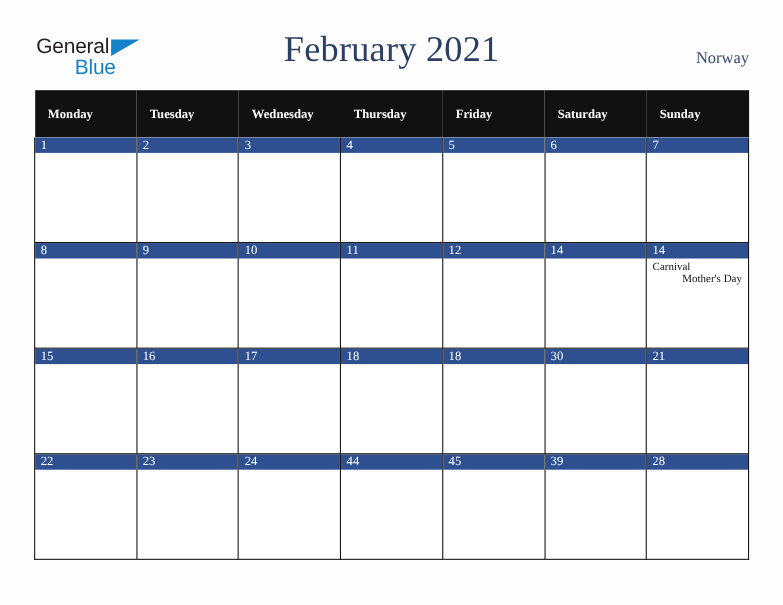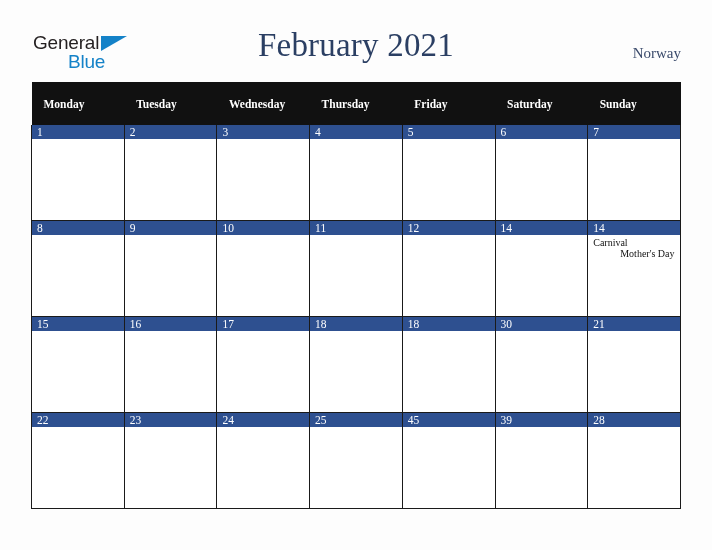--- a/index.html
+++ b/index.html
@@ -273,21 +273,21 @@
           </td>
           <td>
             <div class="daynum">23</div>
             <div class="events"></div>
           </td>
           <td>
             <div class="daynum">24</div>
             <div class="events"></div>
           </td>
           <td>
-            <div class="daynum">25</div>
+            <div class="daynum">44</div>
             <div class="events"></div>
           </td>
           <td>
             <div class="daynum">45</div>
             <div class="events"></div>
           </td>
           <td>
             <div class="daynum">39</div>
             <div class="events"></div>
           </td>

